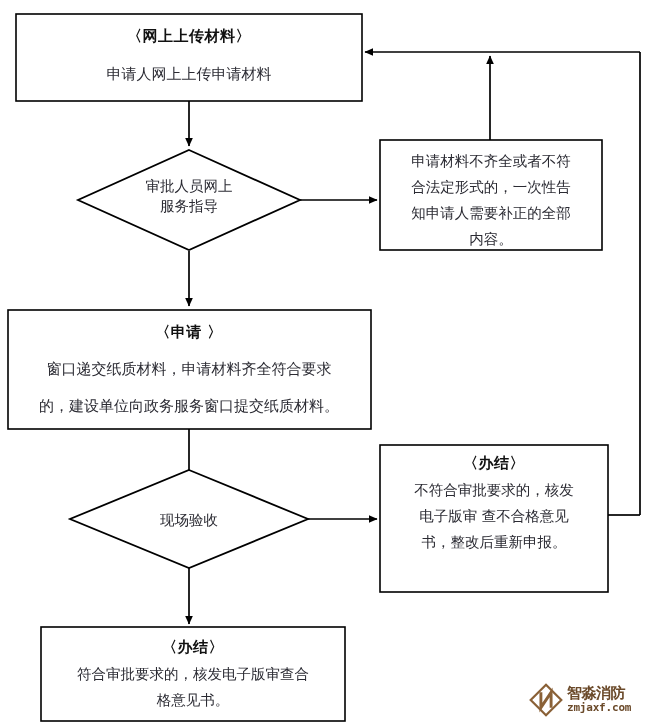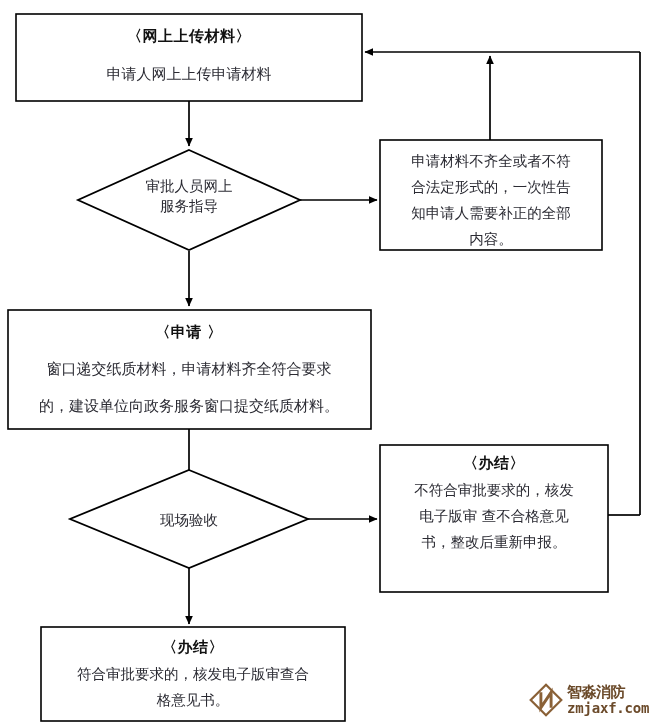--- a/index.html
+++ b/index.html
@@ -91,21 +91,21 @@
     font-family: "DejaVu Sans", "Liberation Sans", sans-serif;
     font-weight: bold;
     font-size: 15px;
     color: #6b4a2a;
     letter-spacing: -0.5px;
     white-space: nowrap;
   }
   #watermark .wm-url {
     font-family: "DejaVu Sans Mono", "Liberation Mono", monospace;
     font-weight: bold;
-    font-size: 14px;
+    font-size: 11px;
     color: #6b4a2a;
     letter-spacing: -0.2px;
     white-space: nowrap;
   }
 </style>
 </head>
 <body>
 
 <div id="flowchart-root">
   <svg width="650" height="725" viewBox="0 0 650 725" xmlns="http://www.w3.org/2000/svg">

